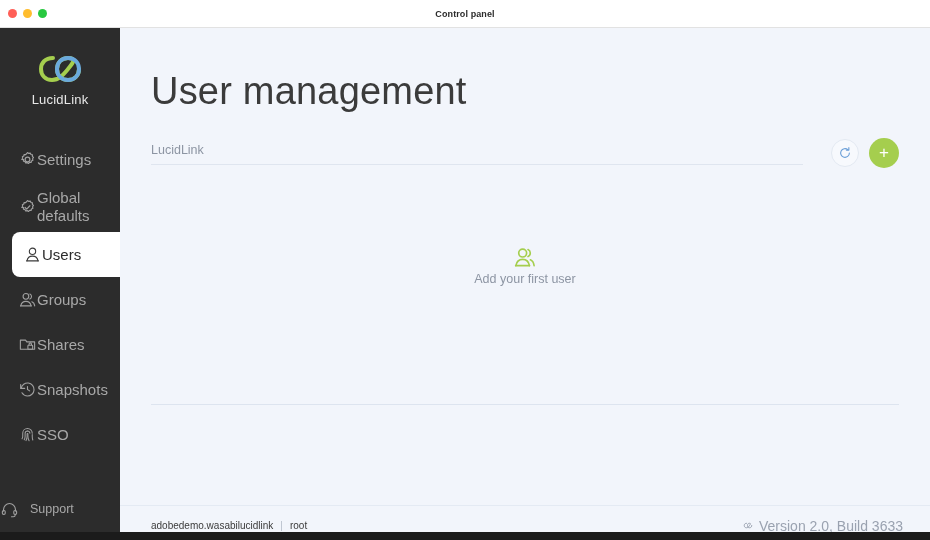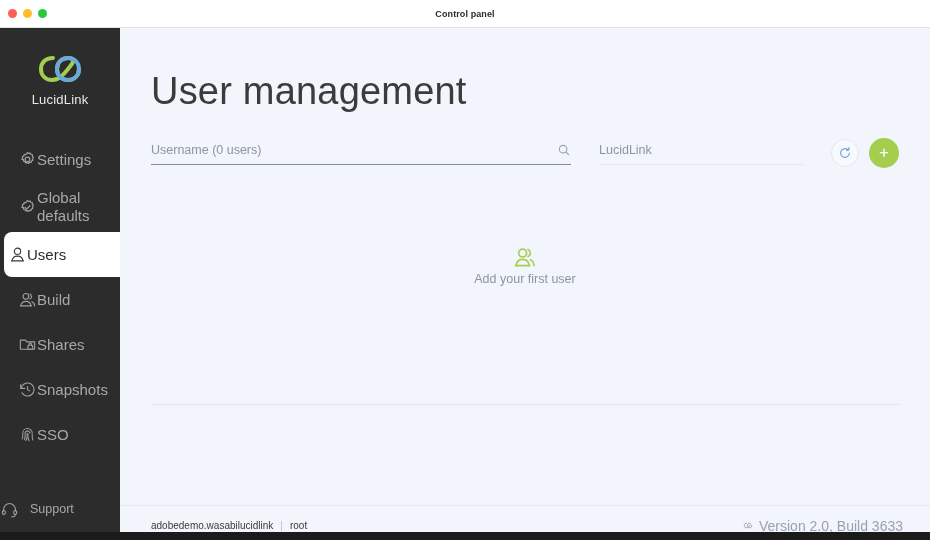--- a/index.html
+++ b/index.html
@@ -124,22 +124,22 @@
   }
   .nav-item .nav-icon svg { width: 19px; height: 19px; display: block; }
   .nav-label { line-height: 1.18; }
   .nav-item.two-line { height: 50px; }
 
   .nav-item.active {
     background: #ffffff;
     color: #2b2b2b;
     border-top-left-radius: 8px;
     border-bottom-left-radius: 8px;
-    margin-left: 4px;
-    padding-left: 4px;
+    margin-left: 12px;
+    padding-left: 11px;
   }
 
   .sidebar-spacer { flex: 1; }
   .support-item {
     height: 52px;
     display: flex;
     align-items: center;
     gap: 11px;
     color: #a8a8a8;
     font-size: 12.5px;
@@ -363,21 +363,21 @@
         <div class="nav-item">
           <span class="nav-icon">
             <svg viewBox="0 0 24 24" fill="none" stroke="#a0a0a0" stroke-width="1.4">
               <circle cx="10" cy="8" r="3.6"></circle>
               <path d="M3.5 20c.7-3.8 3.3-5.6 6.5-5.6s5.8 1.8 6.5 5.6" stroke-linecap="round"></path>
               <path d="M3.2 20h13.6" stroke-linecap="round"></path>
               <path d="M15 5.1a3.5 3.5 0 010 6.4" stroke-linecap="round"></path>
               <path d="M17.5 14.8c2 .7 3.2 2.4 3.6 5.2" stroke-linecap="round"></path>
             </svg>
           </span>
-          <span class="nav-label">Build</span>
+          <span class="nav-label">Groups</span>
         </div>
 
         <div class="nav-item">
           <span class="nav-icon">
             <svg viewBox="0 0 24 24" fill="none" stroke="#a0a0a0" stroke-width="1.4">
               <path d="M3 6.5h6.5l1.6 2.2H21V18H3z" stroke-linejoin="round"></path>
               <rect x="12.5" y="13" width="6" height="5" rx="1"></rect>
               <path d="M14 13v-1.6a1.5 1.5 0 013 0V13"></path>
             </svg>
           </span>
@@ -425,29 +425,20 @@
         <span class="nav-label">Support</span>
       </div>
     </div>
 
     <div class="main">
 
       <div class="page-title">User management</div>
 
       <div class="toolbar">
 
-        <div class="search-field">
-          <input type="text" placeholder="Username (0 users)" style="">
-          <span class="search-icon">
-            <svg viewBox="0 0 24 24" fill="none" stroke="#9aa2b0" stroke-width="1.9">
-              <circle cx="10.5" cy="10.5" r="6.4"></circle>
-              <path d="M15.4 15.4L20 20" stroke-linecap="round"></path>
-            </svg>
-          </span>
-        </div>
 
         <div class="provider-field">
           <span class="provider-label">LucidLink</span>
         </div>
 
         <div class="toolbar-actions">
           <button class="refresh-btn" title="Refresh">
             <span>
               <svg viewBox="0 0 24 24" fill="none" stroke="#6b9fd8" stroke-width="1.9">
                 <path d="M19.5 12a7.5 7.5 0 11-2.6-5.7" stroke-linecap="round"></path>

